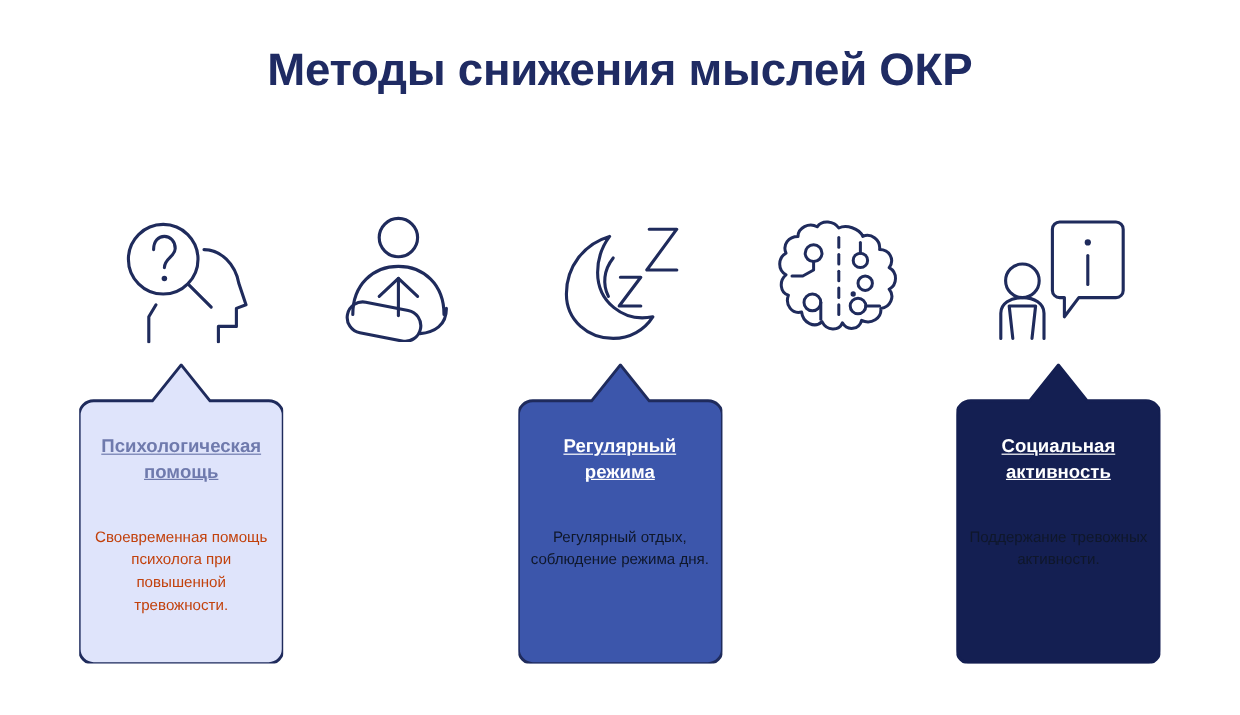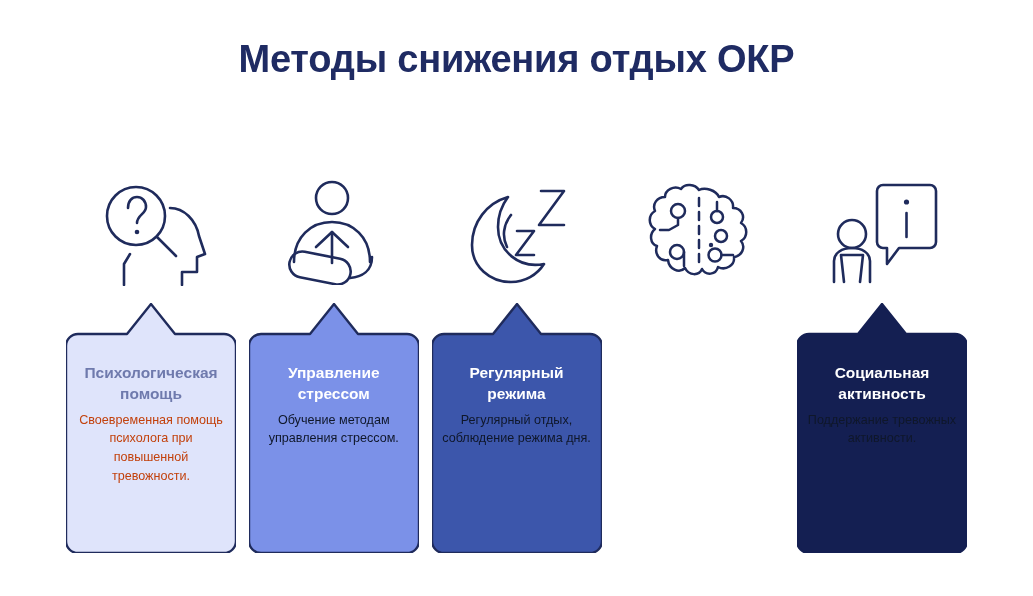--- a/index.html
+++ b/index.html
@@ -81,39 +81,40 @@
     height: 219px;
     box-sizing: border-box;
     padding: 28px 10px 10px 10px;
     text-align: center;
   }
 
   .card-heading {
     font-size: 15.5px;
     font-weight: bold;
     line-height: 1.38;
-    margin-bottom: 6px;
+    margin-bottom: 34px;
+    text-decoration: underline;
   }
 
   .card-desc {
     font-size: 12.6px;
     line-height: 1.48;
   }
 
   
   .theme-light .card-heading { color: #6f7aad; }
   .theme-light .card-desc    { color: #c2410c; }
 
   .theme-dark .card-heading  { color: #ffffff; }
   .theme-dark .card-desc     { color: #0f172a; }
 </style>
 </head>
 <body>
 
-<div id="page-title">Методы снижения отдых ОКР</div>
+<div id="page-title">Методы снижения мыслей ОКР</div>
 
 <div id="cards-row">
 
   <div class="card-column theme-light">
     <div class="icon-slot">
       <svg width="118" height="108" viewBox="0 0 118 108" fill="none" stroke="#1f2b5c" stroke-width="2.6" stroke-linecap="round" stroke-linejoin="round">
         <path d="M78 30 C92 30 104 42 107 58 L113 76 L105 79 L105 94 L90 94 L90 107"></path>
         <circle cx="44" cy="38" r="29"></circle>
         <line x1="65" y1="59" x2="84" y2="78"></line>
         <path d="M36 30 C36 23 40 19 45 19 C50 19 54 23 54 29 C54 36 45 37 45 45"></path>
@@ -135,29 +136,20 @@
   <div class="card-column theme-dark">
     <div class="icon-slot">
       <svg width="108" height="106" viewBox="0 0 108 106" fill="none" stroke="#1f2b5c" stroke-width="2.6" stroke-linecap="round" stroke-linejoin="round">
         <circle cx="52" cy="19" r="16"></circle>
         <path d="M14 83 C14 58 31 43 52 43 C73 43 90 58 90 83"></path>
         <path d="M36 68 L52 53 L68 68"></path>
         <path d="M52 53 L52 84"></path>
         <rect x="9" y="76" width="62" height="26" rx="13" transform="rotate(11 40 89)"></rect>
         <path d="M92 78 C92 92 82 98 70 99"></path>
       </svg>
-    </div>
-    <div class="card-body-wrap">
-      <svg class="card-shape" viewBox="0 0 170 250" fill="none" preserveAspectRatio="none">
-        <path d="M12 250 A12 12 0 0 1 0 238 L0 43 A12 12 0 0 1 12 31 L61 31 L85 1 L109 31 L158 31 A12 12 0 0 1 170 43 L170 238 A12 12 0 0 1 158 250 Z" fill="#7b91e8" stroke="#1f2b5c" stroke-width="2.4" stroke-linejoin="round"></path>
-      </svg>
-      <div class="card-text">
-        <div class="card-heading">Управление стрессом</div>
-        <div class="card-desc">Обучение методам управления стрессом.</div>
-      </div>
     </div>
   </div>
 
   <div class="card-column theme-dark">
     <div class="icon-slot">
       <svg width="112" height="106" viewBox="0 0 112 106" fill="none" stroke="#1f2b5c" stroke-width="2.6" stroke-linecap="round" stroke-linejoin="round">
         <path d="M47 18 C26 24 11 43 11 66 C11 88 29 103 50 103 C64 103 76 96 83 85 C58 90 37 72 37 48 C37 37 41 26 47 18 Z"></path>
         <path d="M50 36 C42 46 41 58 46 68"></path>
         <path d="M80 12 L103 12 L78 46 L103 46"></path>
         <path d="M56 52 L73 52 L55 76 L73 76"></path>

